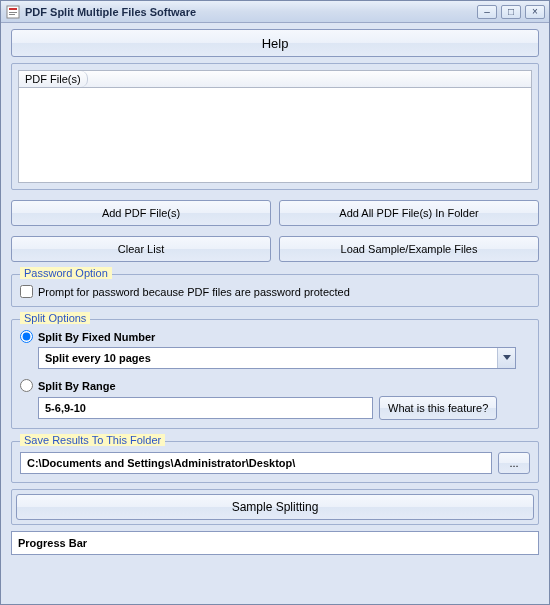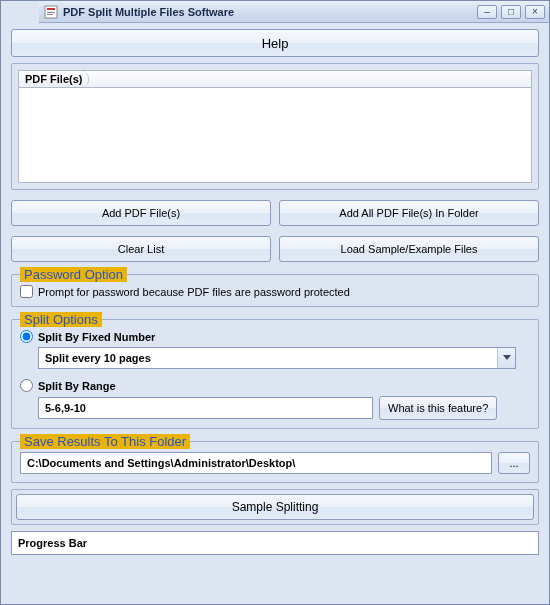--- a/index.html
+++ b/index.html
@@ -21,21 +21,20 @@
     display: flex;
     flex-direction: column;
   }
   .titlebar {
     height: 22px;
     background: linear-gradient(to bottom, #e8eff9 0%, #d2ddee 50%, #c6d4ea 100%);
     border-bottom: 1px solid #9aa8c7;
     display: flex;
     align-items: center;
     padding: 0 4px;
-    margin-left: 38px;
   }
   .titlebar-icon {
     width: 16px;
     height: 16px;
     margin-right: 4px;
     display: inline-flex;
     align-items: center;
     justify-content: center;
   }
   .title-text { flex: 1; font-weight: bold; color: #1a2a4a; }
@@ -80,44 +79,44 @@
     border: 1px solid #a0b0d0;
     border-radius: 2px;
     position: relative;
     padding: 10px 8px 8px 8px;
     margin-top: 6px;
   }
   .fieldset-legend {
     position: absolute;
     top: -8px;
     left: 8px;
-    background: #eab308;
+    background: #fef9c3;
     padding: 0 4px;
     color: #2a54c4;
-    font-size: 13px;
+    font-size: 11px;
   }
   .file-list-container {
     border: 1px solid #a0b0d0;
     border-radius: 2px;
     padding: 6px;
   }
   .file-list-header {
     border: 1px solid #b0b8c8;
     background: linear-gradient(to bottom, #fdfdfe, #ecf0f7);
     height: 18px;
     display: flex;
     align-items: center;
   }
   .file-list-header span {
     padding: 5px 6px;
     border-right: 1px solid #c5cddc;
     height: 100%;
     display: flex;
     align-items: center;
-    font-weight: bold;
+    font-weight: normal;
     color: #000;
     border-radius: 7px;
   }
   .file-list-body {
     border: 1px solid #b0b8c8;
     border-top: none;
     background: #fff;
     height: 95px;
   }
   .button-row {

